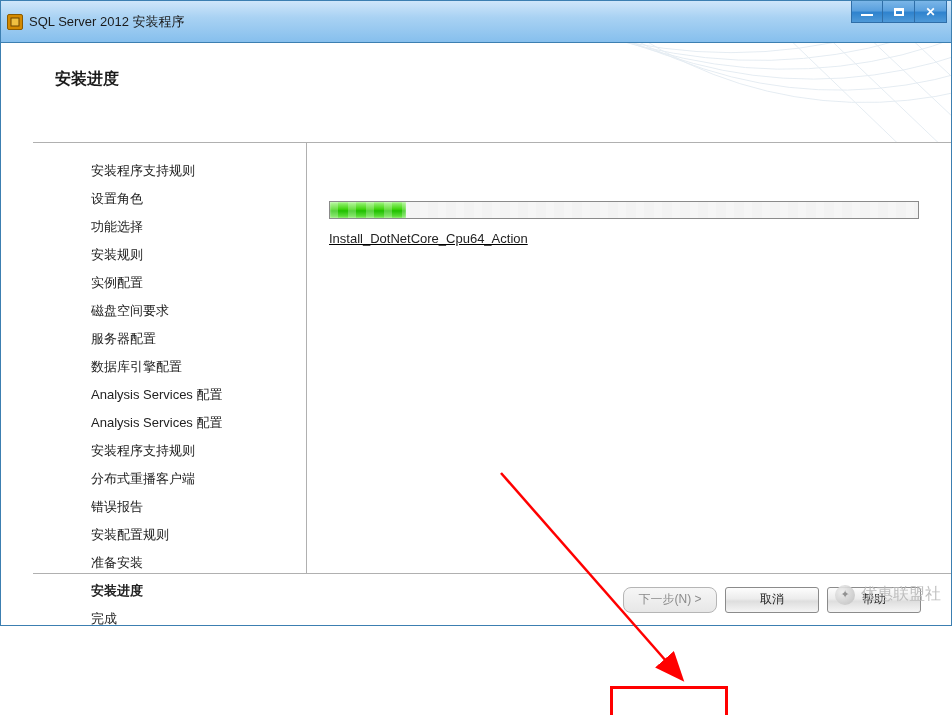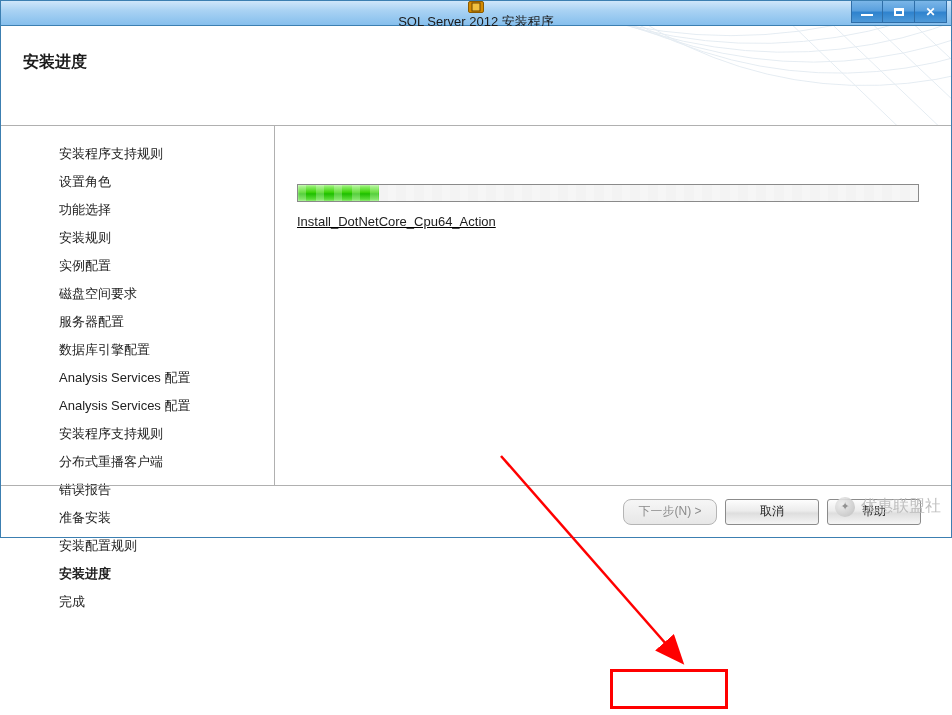--- a/index.html
+++ b/index.html
@@ -7,27 +7,26 @@
     margin: 0; padding: 0;
     width: 952px; height: 715px;
     font-family: "Microsoft YaHei", "Segoe UI", Tahoma, sans-serif;
     font-size: 12px;
     background: #fff;
     overflow: hidden;
   }
 
   
   .titlebar {
-    height: 26px;
+    height: 43px;
     background: linear-gradient(to bottom, #cfe6fa 0%, #a9d2f3 40%, #86bfed 100%);
     border: 1px solid #3c7fb1;
     display: flex;
     align-items: center;
     position: relative;
-    flex-direction: column;
   }
   .titlebar .app-icon {
     width: 16px; height: 16px;
     margin: 0 6px;
     background: #d48a00;
     border: 1px solid #8a5a00;
     border-radius: 2px;
     display: flex; align-items: center; justify-content: center;
   }
   .titlebar .app-icon svg { display:block; }
@@ -59,25 +58,26 @@
   .win-btn.max .sq{
     width:10px;height:8px;border:2px solid #fff; border-top-width:3px;
   }
   .win-btn.close::before{
     content:"✕"; font-size:12px; font-weight:bold;
   }
 
   
   .client {
     width: 952px;
-    height: 512px;
+    height: 583px;
     border: 1px solid #3c7fb1;
     border-top: none;
     background: #fff;
     position: relative;
+    padding-left: 32px;
   }
 
   
   .header-band {
     height: 100px;
     border-bottom: 1px solid #b0b0b0;
     position: relative;
     background: #fff;
     overflow: hidden;
   }
@@ -261,22 +261,22 @@
           <li>安装规则</li>
           <li>实例配置</li>
           <li>磁盘空间要求</li>
           <li>服务器配置</li>
           <li>数据库引擎配置</li>
           <li>Analysis Services 配置</li>
           <li>Analysis Services 配置</li>
           <li>安装程序支持规则</li>
           <li>分布式重播客户端</li>
           <li>错误报告</li>
+          <li>安装配置规则</li>
           <li>准备安装</li>
-          <li>安装配置规则</li>
           <li class="current">安装进度</li>
           <li>完成</li>
         </ul>
     </div>
 
     <div class="content">
       <div class="progress-outer">
         <div class="progress-inner" id="progress-inner" style="width: 13%;"></div>
       </div>
       <div class="action-label">Install_DotNetCore_Cpu64_Action</div>

